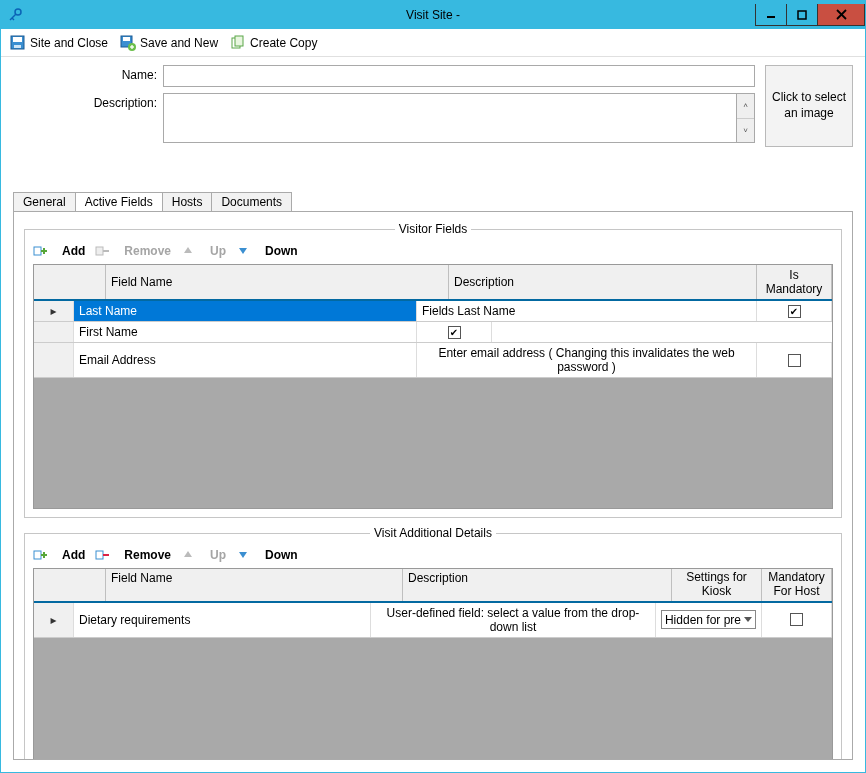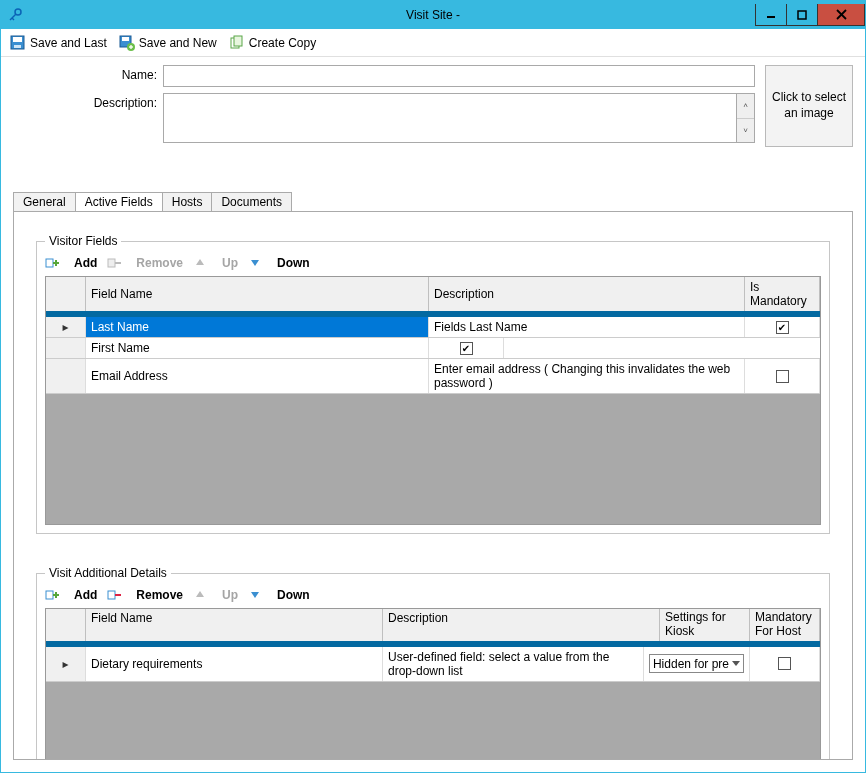--- a/index.html
+++ b/index.html
@@ -28,29 +28,29 @@
   .spin { width:18px; display:flex; flex-direction:column; border:1px solid #a9a9a9; border-left:none; }
   .spinbtn { flex:1; display:flex; align-items:center; justify-content:center; background:#efefef; font-size:8px; color:#555; border-bottom:1px solid #ccc;}
   .spinbtn:last-child{border-bottom:none;}
   .imgpick { width:88px; height:82px; border:1px solid #b9b9b9; background:#f3f3f3; display:flex; align-items:center; justify-content:center; text-align:center; padding:4px; color:#000; line-height:1.3; }
 
   .tabs { display:flex; align-items:flex-end; margin-top:4px;}
   .tab { border:1px solid #aaa; border-bottom:none; padding:2px 9px; background:#f2f2f2; margin-right:-1px; cursor:default; position:relative; }
   .tab.active { background:#fff; z-index:2;margin-top:33px;}
   .tabpage { border:1px solid #aaa; flex:1; display:flex; flex-direction:column; padding:10px; gap:8px; overflow:hidden;}
 
-  fieldset { border:1px solid #c6c6c6; padding:6px 8px 8px 8px; margin:12px; position:relative;}
+  fieldset { border:1px solid #c6c6c6; padding:6px 8px 8px 8px; margin:0; position:relative;text-align:center;}
   fieldset legend { padding:0 4px; color:#000; }
   .fieldset-toolbar { display:flex; align-items:center; gap:10px; margin:2px 0 6px 0;}
   .ftbtn { display:flex; align-items:center; gap:15px; color:#000;font-weight:bold; }
   .ftbtn.disabled { color:#a5a5a5; }
   .ftbtn .aico{ width:14px; height:14px; display:flex; align-items:center; justify-content:center;}
 
   .grid { border:1px solid #999; background:#a9a9a9; }
-  .ghead { display:flex; background:#f0f0f0; border-bottom:6px solid #0369a1;}
+  .ghead { display:flex; background:#f0f0f0; border-bottom:2px solid #0369a1;padding-left:32px;}
   .ghead .gc { border-right:1px solid #bfbfbf; padding:3px 5px; background:#f0f0f0; display:flex; align-items:center; }
   .grow { display:flex; background:#fff; border-bottom:1px solid #ccc;}
   .grow .gc { border-right:1px solid #ddd; padding:3px 5px; display:flex; align-items:center; min-height:20px;}
   .grow.selected .gc.name { background:#0078d7; color:#fff;}
   .rowhdr { width:40px; background:#f0f0f0; border-right:1px solid #bfbfbf; display:flex; align-items:center; justify-content:center; color:#333;}
   .gridbody { background:#a9a9a9;}
   .checkbox { width:13px; height:13px; border:1px solid #555; background:#fff; display:inline-flex; align-items:center; justify-content:center; font-size:10px; }
   .selectbox { width:100%; height:19px; border:1px solid #888; background:#fff; display:flex; align-items:center; padding:0 14px 0 3px; position:relative; overflow:hidden; white-space:nowrap;}
   .selectbox::after { content:""; position:absolute; right:3px; top:6px; border-left:4px solid transparent; border-right:4px solid transparent; border-top:5px solid #555;}
 
@@ -107,21 +107,21 @@
 
   <div class="toolbar">
     <div class="tbtn">
       <span class="ico">
           <svg width="16" height="16">
             <rect x="1" y="1" width="13" height="13" fill="#3b8fd1" stroke="#1a5a94"></rect>
             <rect x="3" y="2" width="9" height="5" fill="#fff"></rect>
             <rect x="4" y="10" width="7" height="3" fill="#cfe6f7"></rect>
           </svg>
         </span>
-      <span>Save and Last</span>
+      <span>Site and Close</span>
     </div>
     <div class="tbtn">
       <span class="ico">
           <svg width="16" height="16">
             <rect x="1" y="1" width="11" height="11" fill="#3b8fd1" stroke="#1a5a94"></rect>
             <rect x="3" y="2" width="7" height="4" fill="#fff"></rect>
             <circle cx="12" cy="12" r="4" fill="#6bbf4b"></circle>
             <line x1="12" y1="10" x2="12" y2="14" stroke="#fff" stroke-width="1.3"></line>
             <line x1="10" y1="12" x2="14" y2="12" stroke="#fff" stroke-width="1.3"></line>
           </svg>

